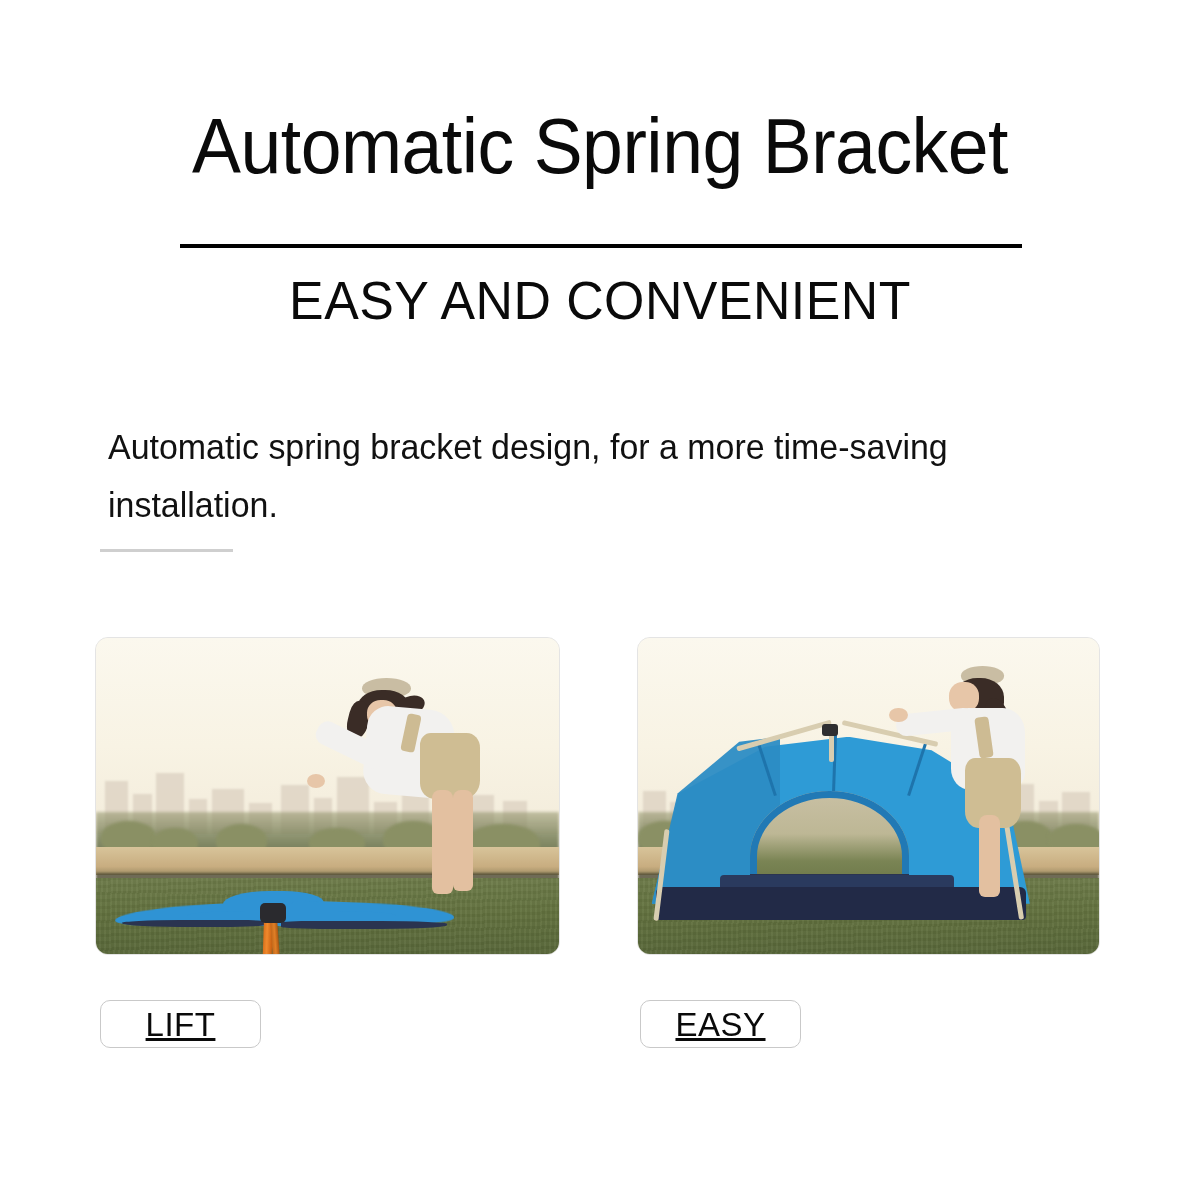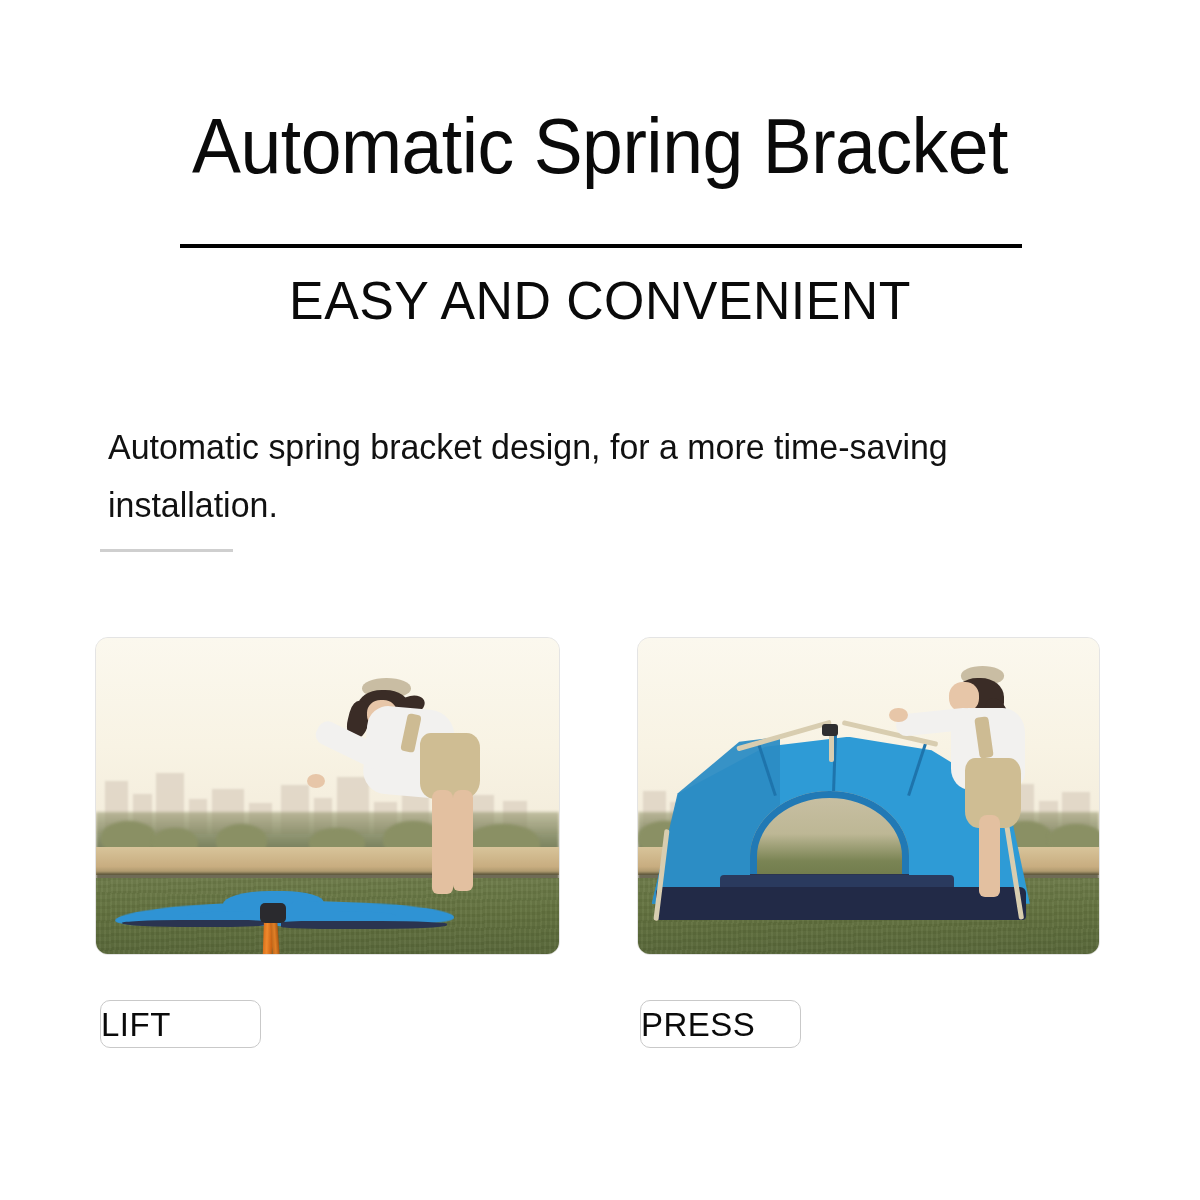--- a/index.html
+++ b/index.html
@@ -309,24 +309,26 @@
   .pill {
     position: absolute;
     top: 1000px;
     height: 48px;
     border: 1px solid #c9c9c9;
     border-radius: 10px;
     background: #ffffff;
     box-sizing: border-box;
     display: flex;
     align-items: center;
+    justify-content: center;
     font-size: 33px;
     line-height: 1;
     color: #0a0a0a;
     letter-spacing: 0.5px;
+    text-decoration: underline;
   }
   .pill-lift  { left: 100px; width: 161px; }
   .pill-press { left: 640px; width: 161px; }
 </style>
 </head>
 <body>
 
 <div class="page">
 
   <div class="title">Automatic Spring Bracket</div>
@@ -457,16 +459,16 @@
         <div class="p-leg" style="left:74%;   top:56%;   width:4.5%; height:26%;"></div>
         <div class="p-hand" style="left:54.5%; top:22%;   width:4%;   height:4.5%;"></div>
       </div>
     </div>
   </div>
 
   <div class="pill pill-lift">
     <span>LIFT</span>
   </div>
   <div class="pill pill-press">
-    <span>PRESS</span>
+    <span>EASY</span>
   </div>
 
 </div>
 
 </body></html>

